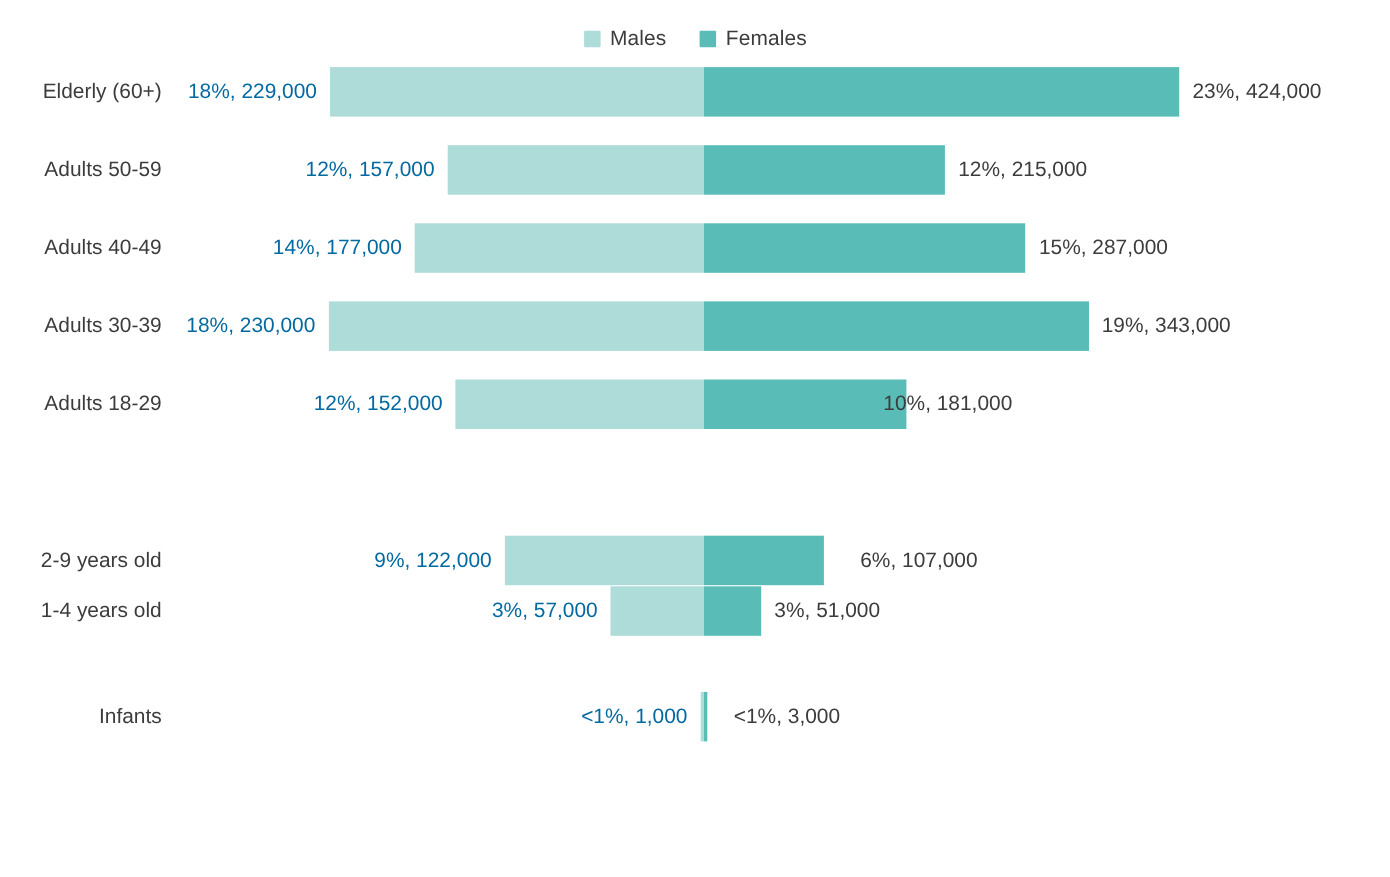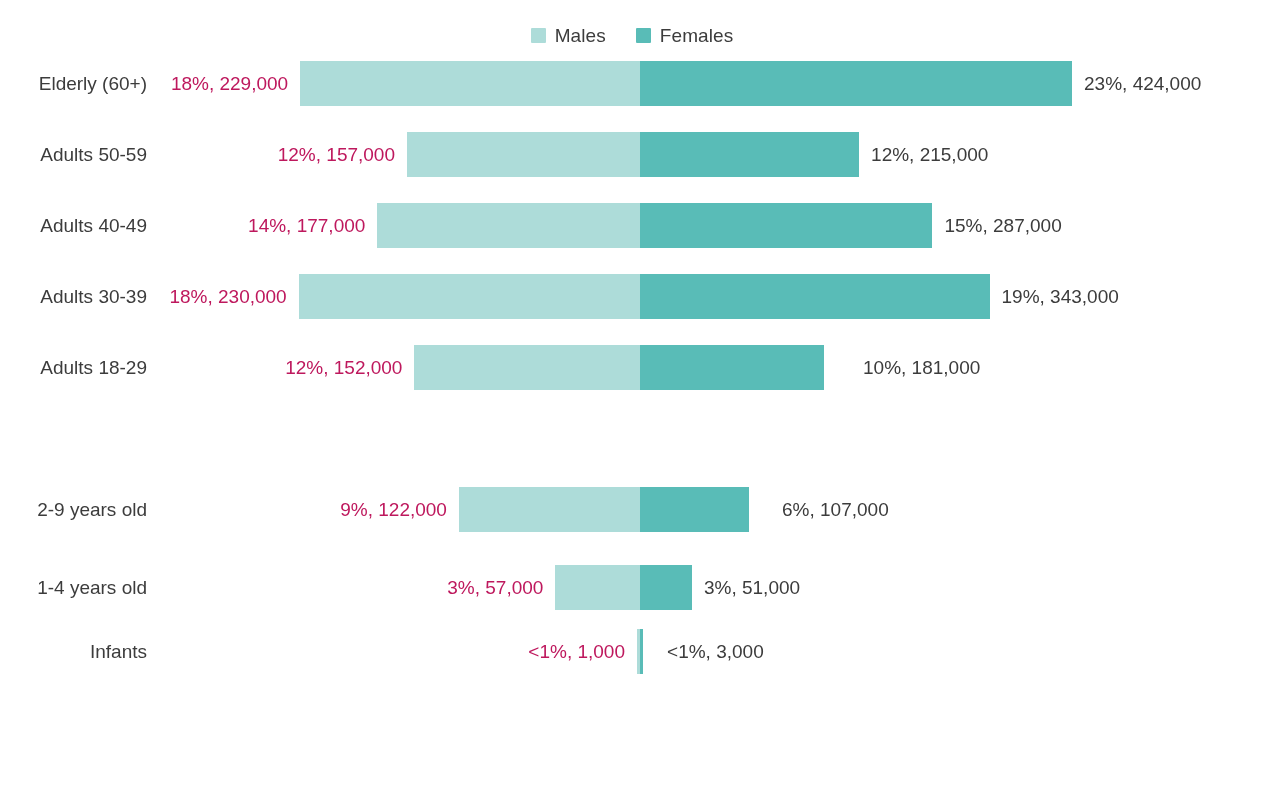--- a/index.html
+++ b/index.html
@@ -52,21 +52,21 @@
     font-size:19px;
     color:#3c3c3c;
     white-space:nowrap;
   }
   
   .val-left{
     position:absolute;
     top:50%;transform:translateY(-50%);
     text-align:right;
     font-size:19px;
-    color:#be185d;
+    color:#0369a1;
     white-space:nowrap;
   }
   
   .val-right{
     position:absolute;
     top:50%;transform:translateY(-50%);
     text-align:left;
     font-size:19px;
     color:#3c3c3c;
     white-space:nowrap;
@@ -121,30 +121,30 @@
         <div class="bar bar-male" style="left: 298.68px; width: 341.32px; background: rgb(173, 220, 217);"></div>
         <div class="bar bar-female" style="left: 640px; width: 349.517px; background: rgb(89, 188, 183);"></div>
         <div class="val-left" style="left: 0px; width: 286.68px;">18%, 230,000</div>
         <div class="val-right" style="left: 1001.52px;">19%, 343,000</div>
       </div>
       <div class="row" style="top: 288px;">
         <div class="cat-label">Adults 18-29</div>
         <div class="bar bar-male" style="left: 414.432px; width: 225.568px; background: rgb(173, 220, 217);"></div>
         <div class="bar bar-female" style="left: 640px; width: 184.439px; background: rgb(89, 188, 183);"></div>
         <div class="val-left" style="left: 0px; width: 402.432px;">12%, 152,000</div>
-        <div class="val-right" style="left: 863px;">10%, 181,000</div>
+        <div class="val-right" style="left: 803px;">10%, 181,000</div>
       </div>
       <div class="row" style="top: 430px;">
         <div class="cat-label">2-9 years old</div>
         <div class="bar bar-male" style="left: 458.952px; width: 181.048px; background: rgb(173, 220, 217);"></div>
         <div class="bar bar-female" style="left: 640px; width: 109.033px; background: rgb(89, 188, 183);"></div>
         <div class="val-left" style="left: 0px; width: 446.952px;">9%, 122,000</div>
         <div class="val-right" style="left: 761.033px; margin-left: 21px;">6%, 107,000</div>
       </div>
-      <div class="row" style="top: 508px; padding-left: 48px;">
+      <div class="row" style="top: 476px; padding-left: 48px;">
         <div class="cat-label">1-4 years old</div>
         <div class="bar bar-male" style="left: 555.412px; width: 84.588px; background: rgb(173, 220, 217);"></div>
         <div class="bar bar-female" style="left: 640px; width: 51.969px; background: rgb(89, 188, 183);"></div>
         <div class="val-left" style="left: 0px; width: 543.412px;">3%, 57,000</div>
         <div class="val-right" style="left: 703.969px;">3%, 51,000</div>
       </div>
       <div class="row" style="top: 572px;">
         <div class="cat-label">Infants</div>
         <div class="bar bar-male" style="left: 637px; width: 3px; background: rgb(173, 220, 217);"></div>
         <div class="bar bar-female" style="left: 640px; width: 3.057px; background: rgb(89, 188, 183);"></div>

